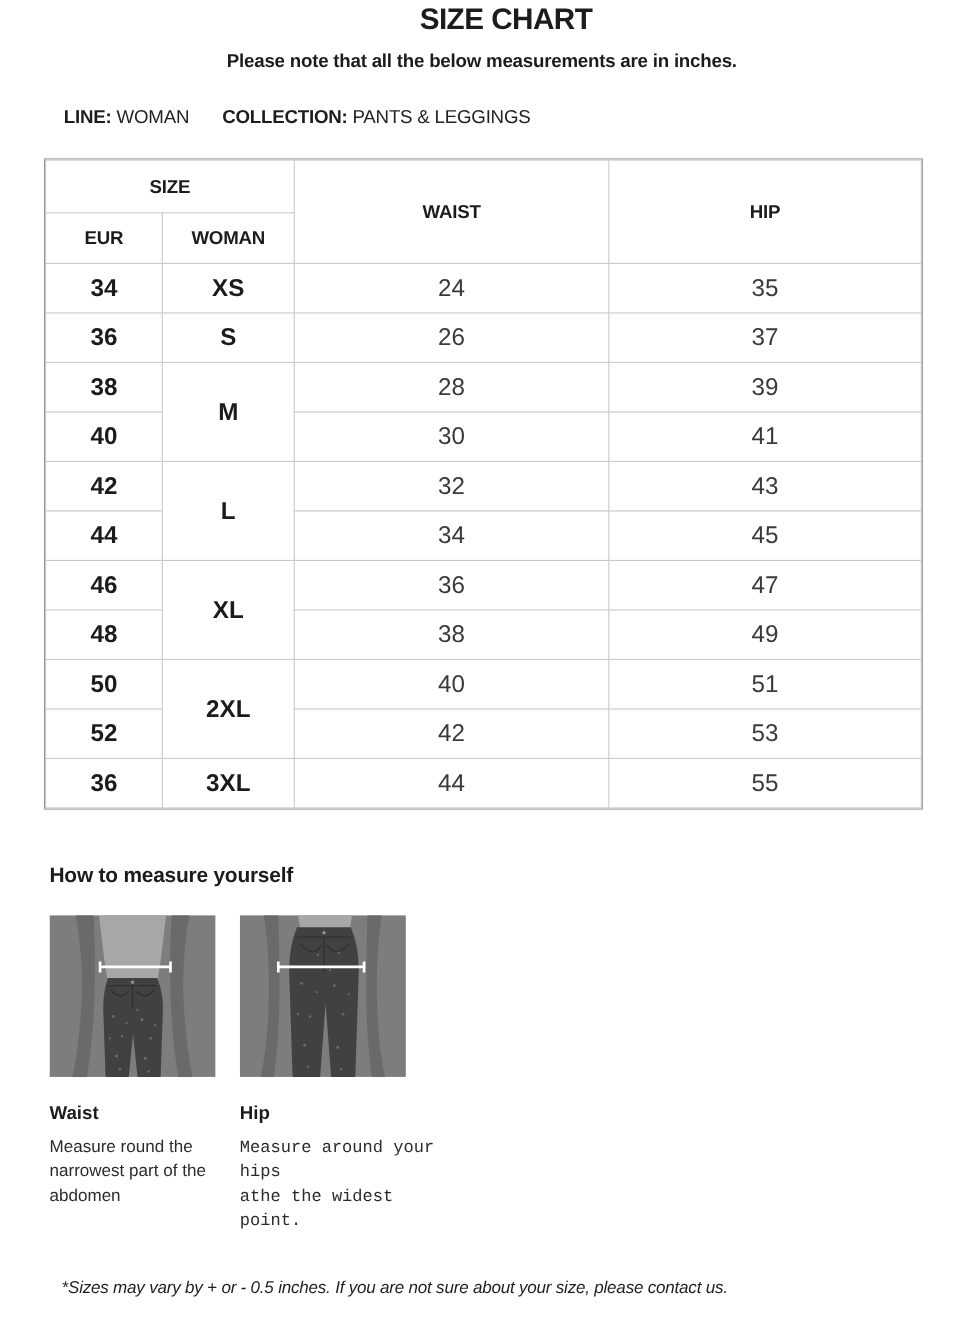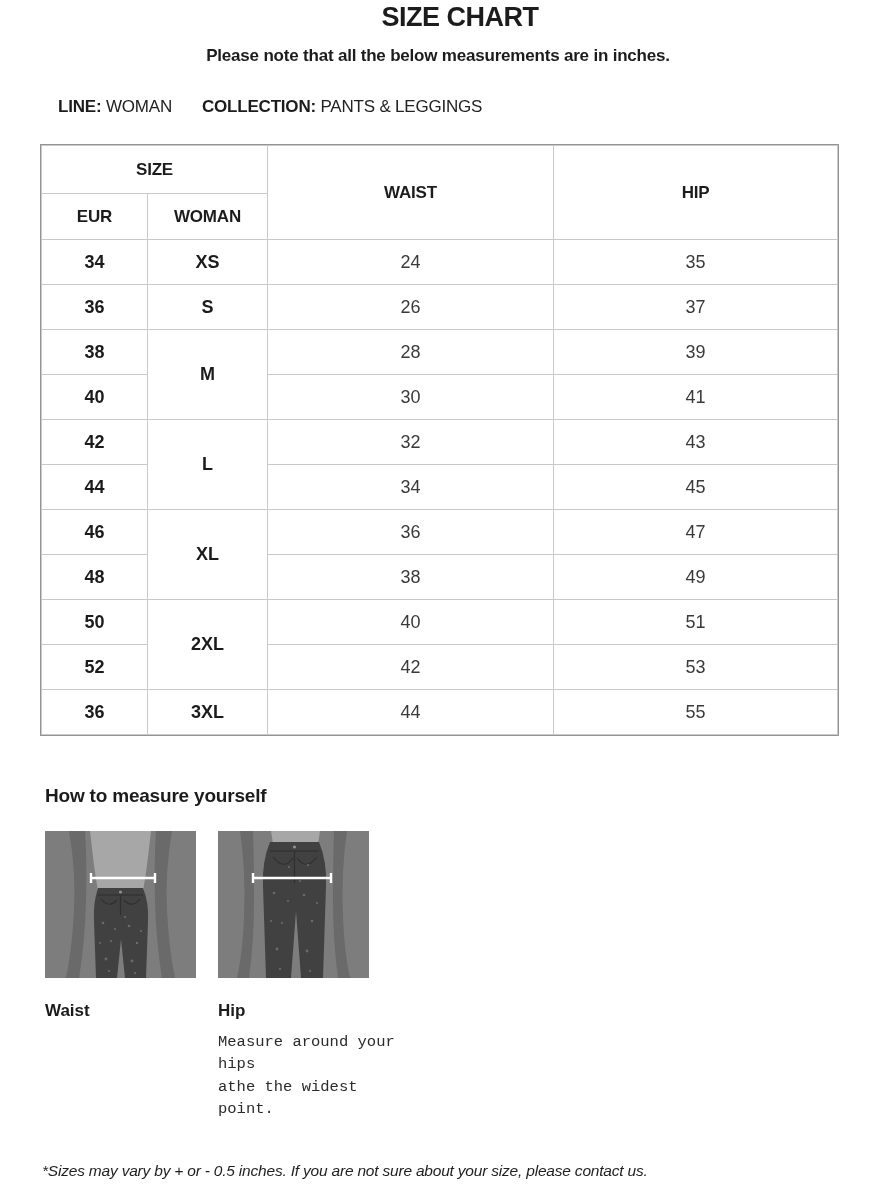--- a/index.html
+++ b/index.html
@@ -28,41 +28,41 @@
 
   .table-wrap {
     display: inline-block; margin: 27px 0 0 40px;
     border: 1px solid #949494;
   }
   table { border-collapse: collapse; table-layout: fixed; width: 796px; }
   th, td { border: 1px solid #c9c9c9; text-align: center; vertical-align: middle; }
   th { font-size: 17px; font-weight: 700; letter-spacing: -0.2px; }
   .h-size { height: 48px; border-radius: 17px; }
   .h-sub  { height: 46px; }
-  tbody td { height: 45px; font-size: 18px; }
+  tbody td { height: 45px; font-size: 22px; }
   td.c-eur, td.c-alpha { font-weight: 700; color: #1b1b1b; }
   td.c-val { font-weight: 400; color: #3a3a3a; }
 
   .measure-heading {
     margin: 45px 0 0 45px;
     font-size: 19px; font-weight: 700; letter-spacing: -0.2px;
   }
   .figures { margin: 24px 0 0 45px; display: flex; gap: 22px; }
   figure { width: 151px; }
   figure svg { display: block; }
   .fig-title { margin-top: 23px; font-size: 17px; font-weight: 700; }
   .fig-text {
     margin-top: 10px; font-size: 15.5px; line-height: 1.45;
     color: #2b2b2b; white-space: pre-line;
   }
   .fig-text.w1 { width: 160px; }
   .fig-text.w2 { width: 200px; font-family: Liberation Mono, monospace; }
 
   .footnote {
-    position: absolute; left: 42px; top: 1160px;
+    position: absolute; left: 56px; top: 1160px;
     font-size: 15.5px; font-style: italic; color: #1f1f1f; letter-spacing: -0.2px;
   }
 </style>
 </head>
 <body>
 
 <div class="page">
 
   <h1 class="title">SIZE CHART</h1>
   <p class="subtitle">Please note that all the below measurements are in inches.</p>
@@ -193,20 +193,23 @@
           </g>
         </g>
         <g stroke="#ffffff" stroke-width="2.4">
           <line x1="46" y1="47" x2="110" y2="47"></line>
           <line x1="46" y1="42" x2="46" y2="52"></line>
           <line x1="110" y1="42" x2="110" y2="52"></line>
         </g>
       </svg>
       <figcaption>
         <div class="fig-title">Waist</div>
+        <div class="fig-text w1">Measure round the
+narrowest part of the
+abdomen</div>
       </figcaption>
     </figure>
 
     <figure>
       <svg width="151" height="147" viewBox="0 0 151 147" aria-label="hip measurement photo">
         <rect width="151" height="147" fill="#7d7d7d"></rect>
         <g>
           <path d="M22 0 Q28 40 26 85 Q25 120 19 147 L31 147 Q36 110 36 70 Q36 30 35 0 Z" fill="#6a6a6a"></path>
           <path d="M116 0 Q115 30 115 70 Q115 110 120 147 L132 147 Q126 120 125 85 Q123 40 129 0 Z" fill="#6a6a6a"></path>
           <path d="M53 0 H102 L100 13 H55 Z" fill="#a7a7a7"></path>

